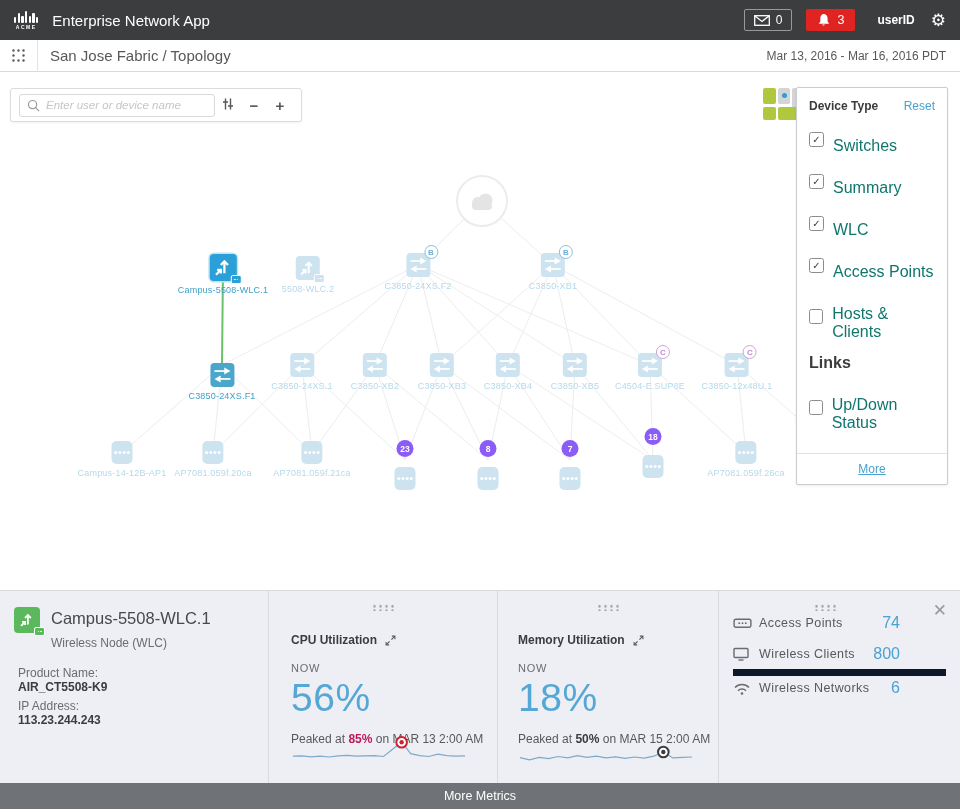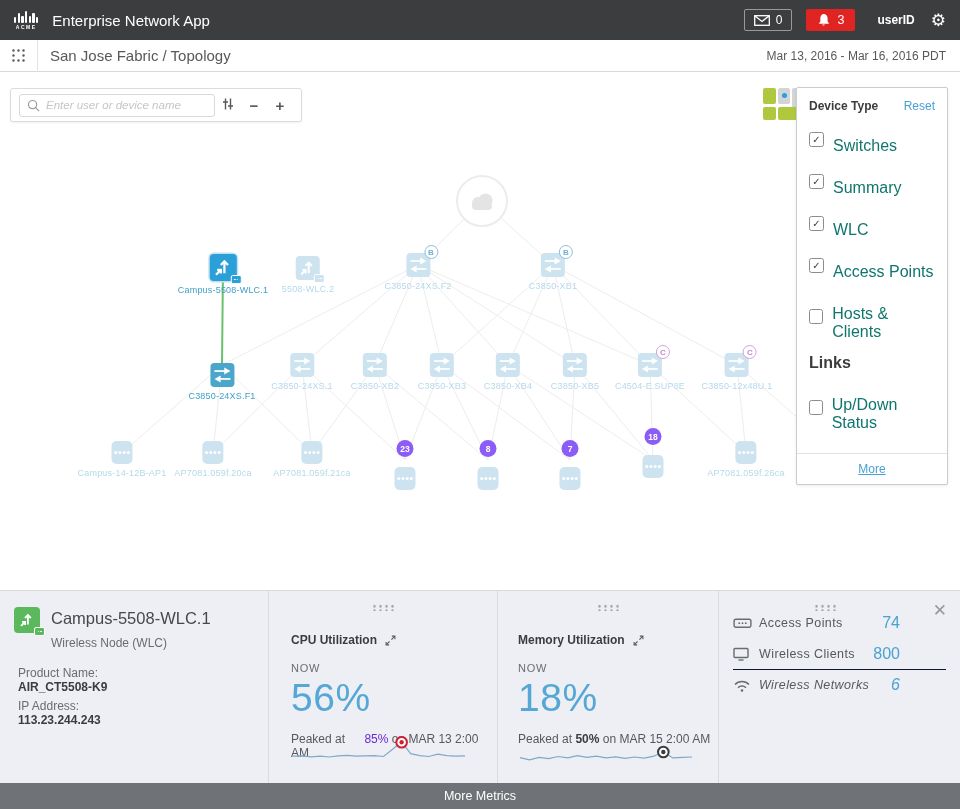--- a/index.html
+++ b/index.html
@@ -110,28 +110,28 @@
   .drag-dots { position:absolute; top:13px; left:50%; transform:translateX(-50%); width:23px; height:7px;
     background-image:radial-gradient(circle, #9b9da1 1px, transparent 1.3px);
     background-size:6px 4.5px; cursor:grab; }
   .m-title-row { display:flex; align-items:center; gap:8px; margin:42px 0 0 0; padding-left:22px;}
   .sec-conn .m-title-row { padding-left:14px; }
   .m-title { font-size:12px; font-weight:bold; color:#3c3c3e; }
   .expand { cursor:pointer; display:flex; }
   .now { padding-left:22px; margin-top:15px; font-size:11px; color:#6a6c70; letter-spacing:.8px;}
   .big-val { padding-left:22px; font-size:39px; color:#55a7d5; margin-top:2px; letter-spacing:.5px;}
   .peak { padding-left:22px; margin-top:12px; font-size:12px; color:#58585b; }
-  .peak .pk-red { color:#6d28d9; font-weight:normal;margin-left:16px; }
+  .peak .pk-red { color:#be185d; font-weight:bold; }
   .peak .pk-dark { color:#3c3c3e; font-weight:bold; }
   .spark { position:absolute; left:22px; bottom:13px; }
   .close-x { position:absolute; top:11px; right:13px; font-size:17px; color:#9a9a9a; cursor:pointer;
     font-family:"DejaVu Sans",sans-serif; line-height:1;}
   .conn-rows { margin:16px 14px 0 14px; }
   .conn-row { display:flex; align-items:center; height:31px; }
-  .conn-row.sep { border-top:1px solid #0f172a;font-style:italic; }
+  .conn-row.sep { border-top:7px solid #0f172a; }
   .conn-row .cicon { width:26px; display:flex; }
   .conn-row .clabel { font-size:12.5px; color:#58585b; letter-spacing:.4px; }
   .conn-row .cval { margin-left:auto; color:#49a2d2; font-size:16px; margin-right:46px;}
   
   .footbar { position:absolute; bottom:0; left:0; width:960px; height:26px; background:#6f7378;
     color:#fff; display:flex; align-items:center; justify-content:center; font-size:12.5px; cursor:pointer;}
 </style>
 </head>
 <body>
 

